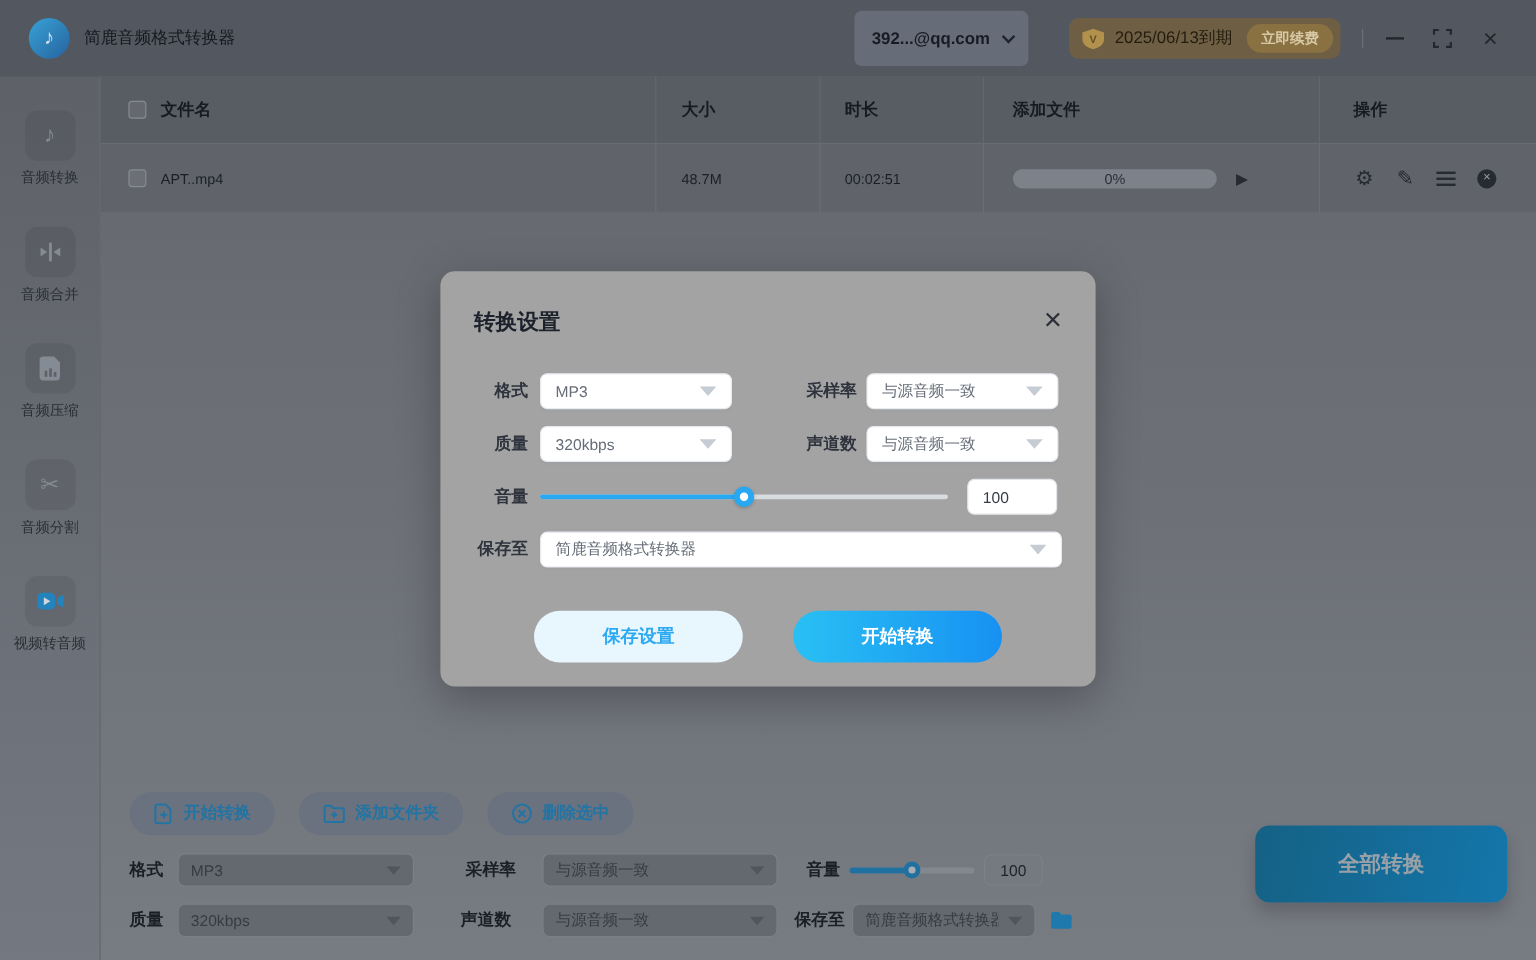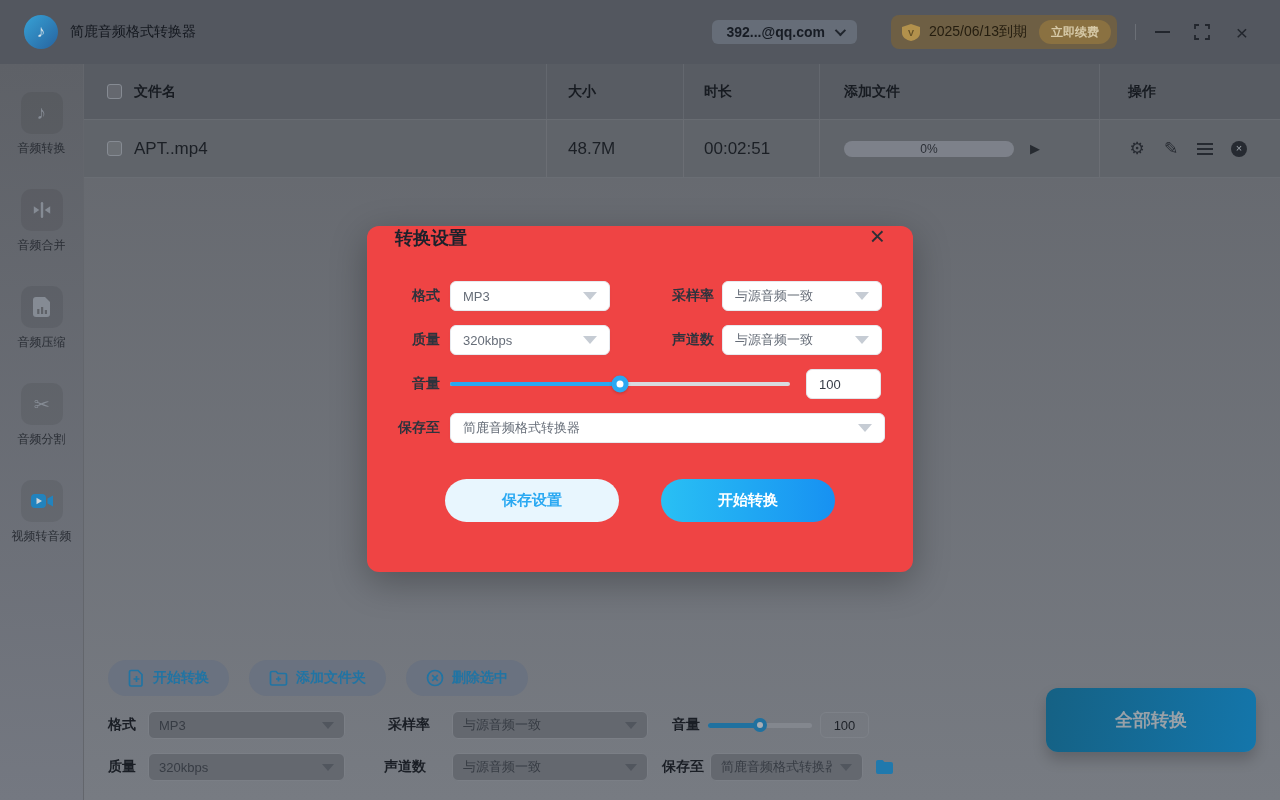--- a/index.html
+++ b/index.html
@@ -16,21 +16,21 @@
     background:#53575f; display:flex; align-items:center; padding:0 24px;
   }
   .logo {
     width:34px; height:34px; border-radius:50%;
     background: linear-gradient(135deg,#37a2d6,#27639f);
     display:flex; align-items:center; justify-content:center;
     color:#d9e2e8; font-size:17px; margin-right:12px; flex-shrink:0;
   }
   .app-title { font-size:14px; color:#14181f; font-weight:500; }
   .account-pill {
-    margin-left:auto; height:24px; min-width:138px; padding:0 14px;
+    margin-left:auto; height:46px; min-width:138px; padding:0 14px;
     background:#666d78; border-radius:6px; display:flex; align-items:center; 
     color:#171c24; font-size:14px; font-weight:700; cursor:default;
   }
   .chev-down {
     width:8px; height:8px; border-right:2px solid #20252d; border-bottom:2px solid #20252d;
     transform:rotate(45deg) translateY(-2px); margin-left:10px;
   }
   .vip-pill {
     margin-left:34px; height:34px; padding:0 6px 0 10px; border-radius:8px;
     background:#6e5f44; display:flex; align-items:center;
@@ -72,21 +72,21 @@
   .thead { height:56px; background:#585c63; border-bottom:1px solid #686c72;text-align:right; }
   .trow  { height:58px; background:#60646a; border-bottom:1px solid #6a6e74; }
   .cell { display:flex; align-items:center; border-right:1px solid rgba(255,255,255,0.07); height:100%; }
   .cell:last-child { border-right:none; }
   .c-name { width:463px; padding-left:23px; }
   .c-size { width:137px; padding-left:21px; }
   .c-dur  { width:136px; padding-left:20px; }
   .c-prog { width:280px; padding-left:24px; }
   .c-act  { width:180px; padding-left:28px; }
   .th-text { font-size:14px; font-weight:700; color:#171b21; }
-  .td-text { font-size:17px; color:#1b1f25; }
+  .td-text { font-size:12px; color:#1b1f25; }
   .checkbox {
     width:15px; height:15px; border:1px solid #868b93; border-radius:3px;
     background:rgba(255,255,255,0.08); margin-right:12px; flex-shrink:0; cursor:pointer;
   }
   .progress-track {
     position:relative; width:170px; height:16px; border-radius:8px; background:#7d818a; overflow:hidden;
   }
   .progress-fill { position:absolute; left:0; top:0; bottom:0; width:0%; background:#2a86c0; }
   .progress-label {
     position:absolute; inset:0; display:flex; align-items:center; justify-content:center;
@@ -138,22 +138,22 @@
   .convert-all {
     position:absolute; top:624px; left:962px; width:210px; height:64px; border:none; border-radius:12px;
     background:linear-gradient(100deg,#156184,#1476ab);
     color:#99a1a8; font-size:18px; font-weight:700; cursor:pointer;
     box-shadow:0 8px 14px rgba(0,0,0,0.18);
   }
 
   
   .modal {
     position:absolute; left:367px; top:226px; width:546px; height:346px;
-    background:#ef4444; border-radius:12px; box-shadow:0 10px 36px rgba(0,0,0,0.28);
-    z-index:10;
+    background:#a3a3a3; border-radius:12px; box-shadow:0 10px 36px rgba(0,0,0,0.28);
+    padding-top:30px; z-index:10;
   }
   .m-head { display:flex; align-items:flex-start; padding:0 24px 0 28px; }
   .m-title { font-size:18px; font-weight:700; color:#1c212b; }
   .m-close {
     margin-left:auto; background:none; border:none; font-size:26px; font-weight:300;
     color:#2b2f36; line-height:20px; cursor:pointer; padding:0 4px;
   }
   .m-rows { margin-top:31px; }
   .m-row { display:flex; align-items:center; height:30px; margin:0 28px 14px 28px; }
   .m-label { width:45px; text-align:right; font-size:14px; font-weight:700; color:#2e333d; flex-shrink:0; white-space:nowrap; }

